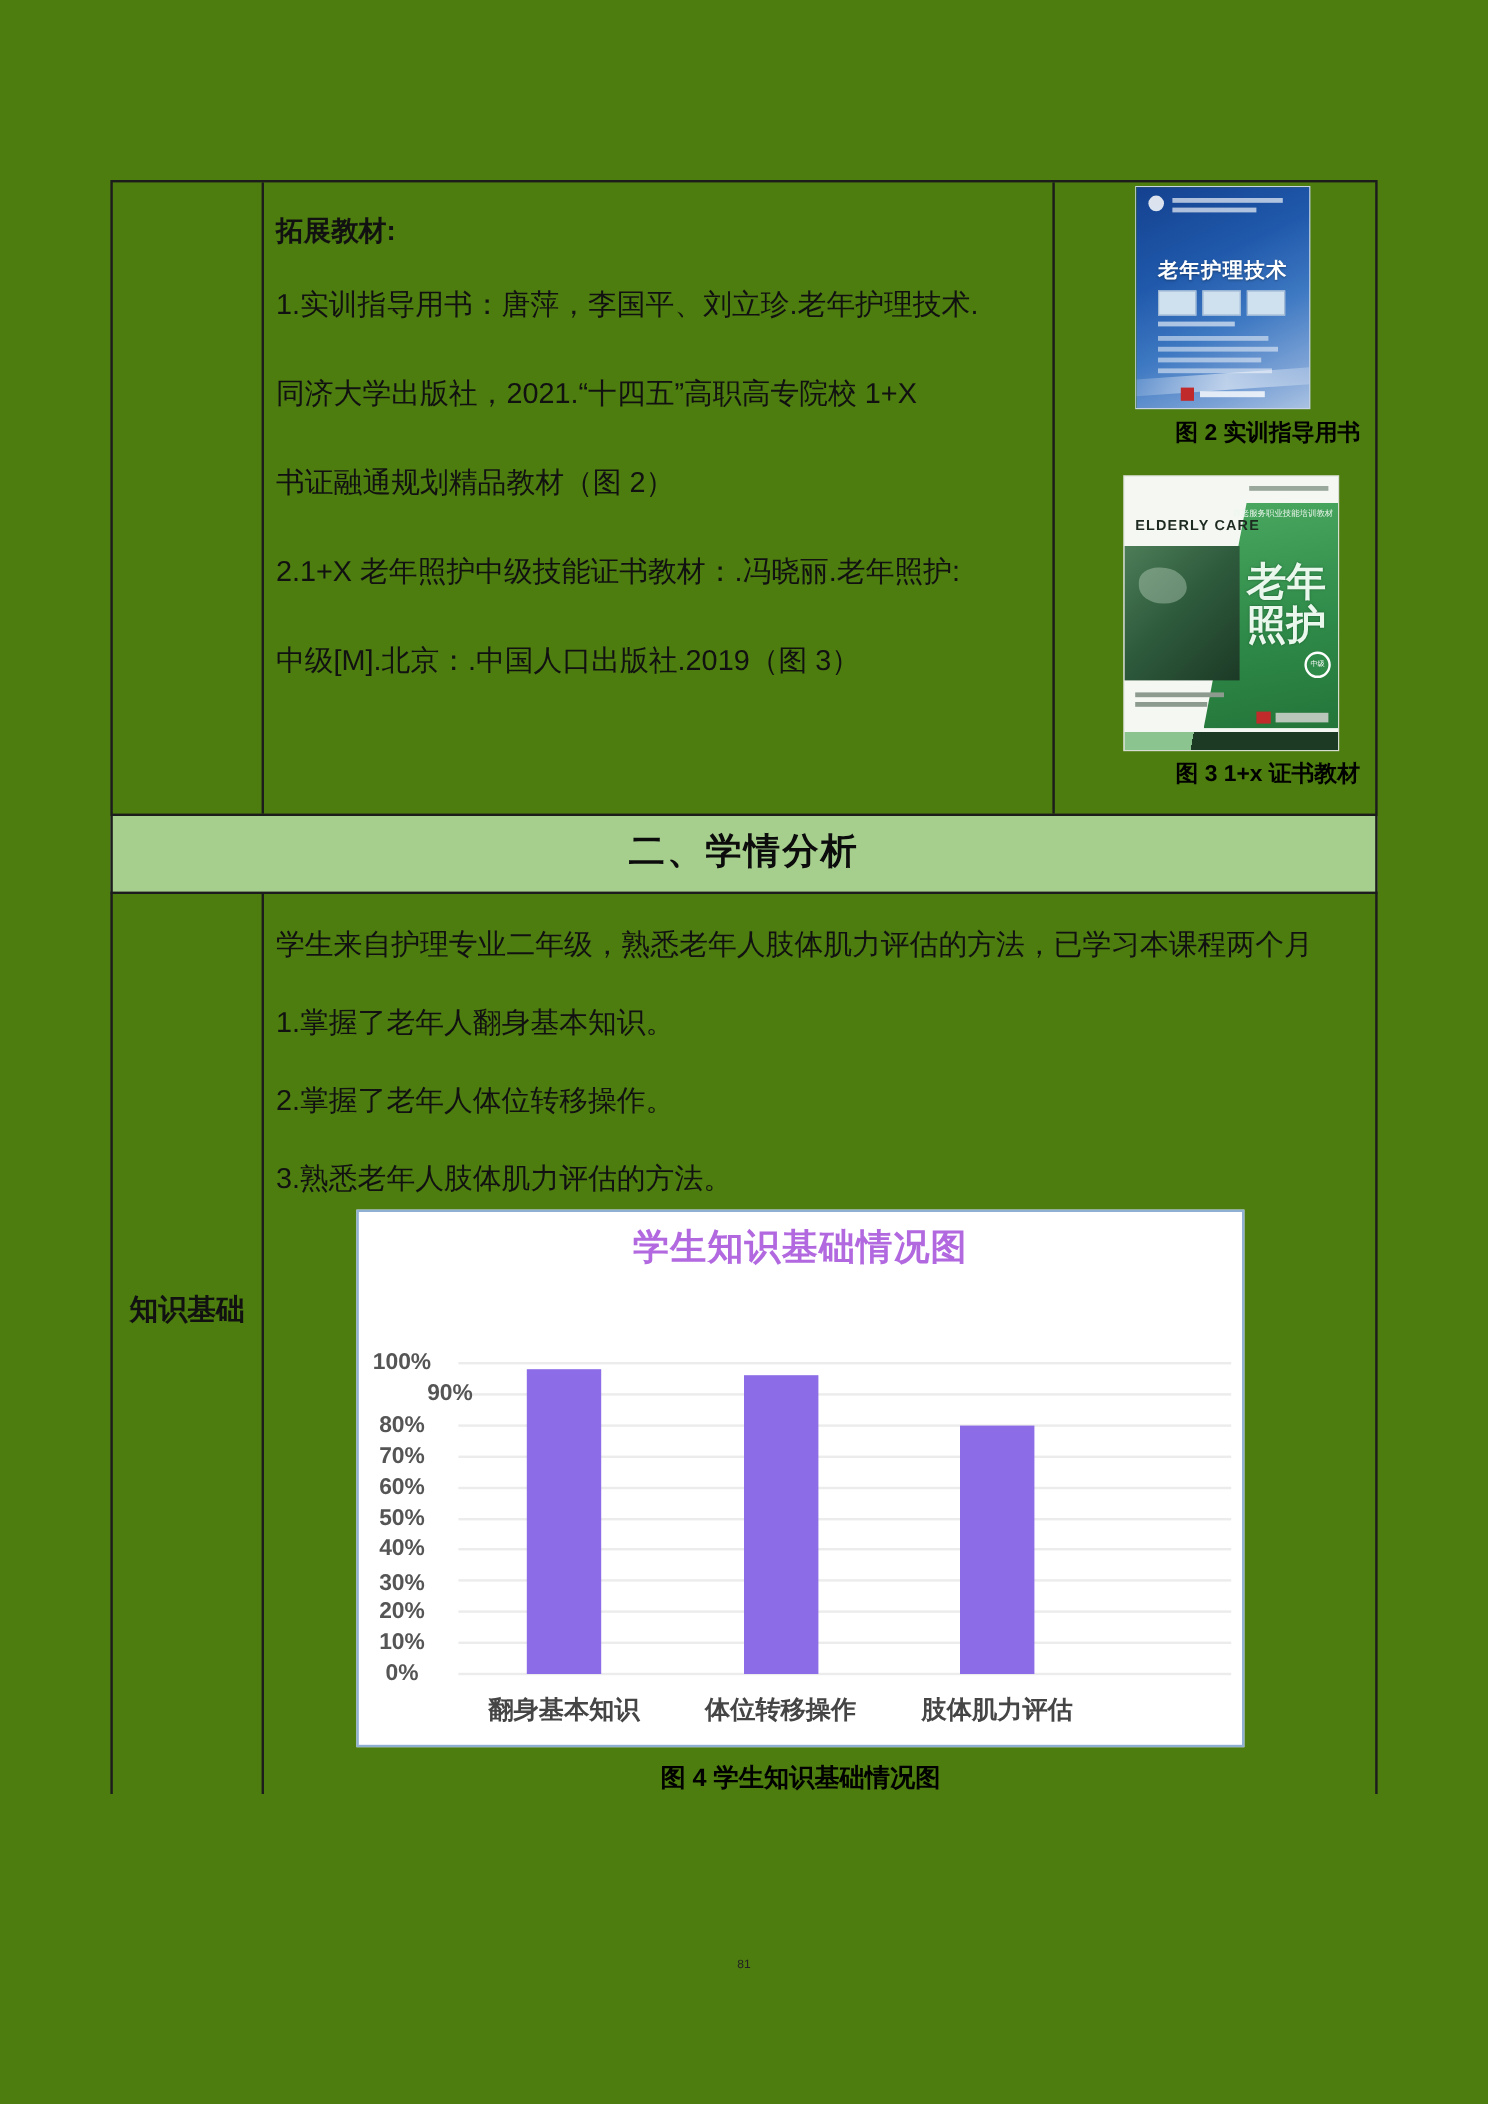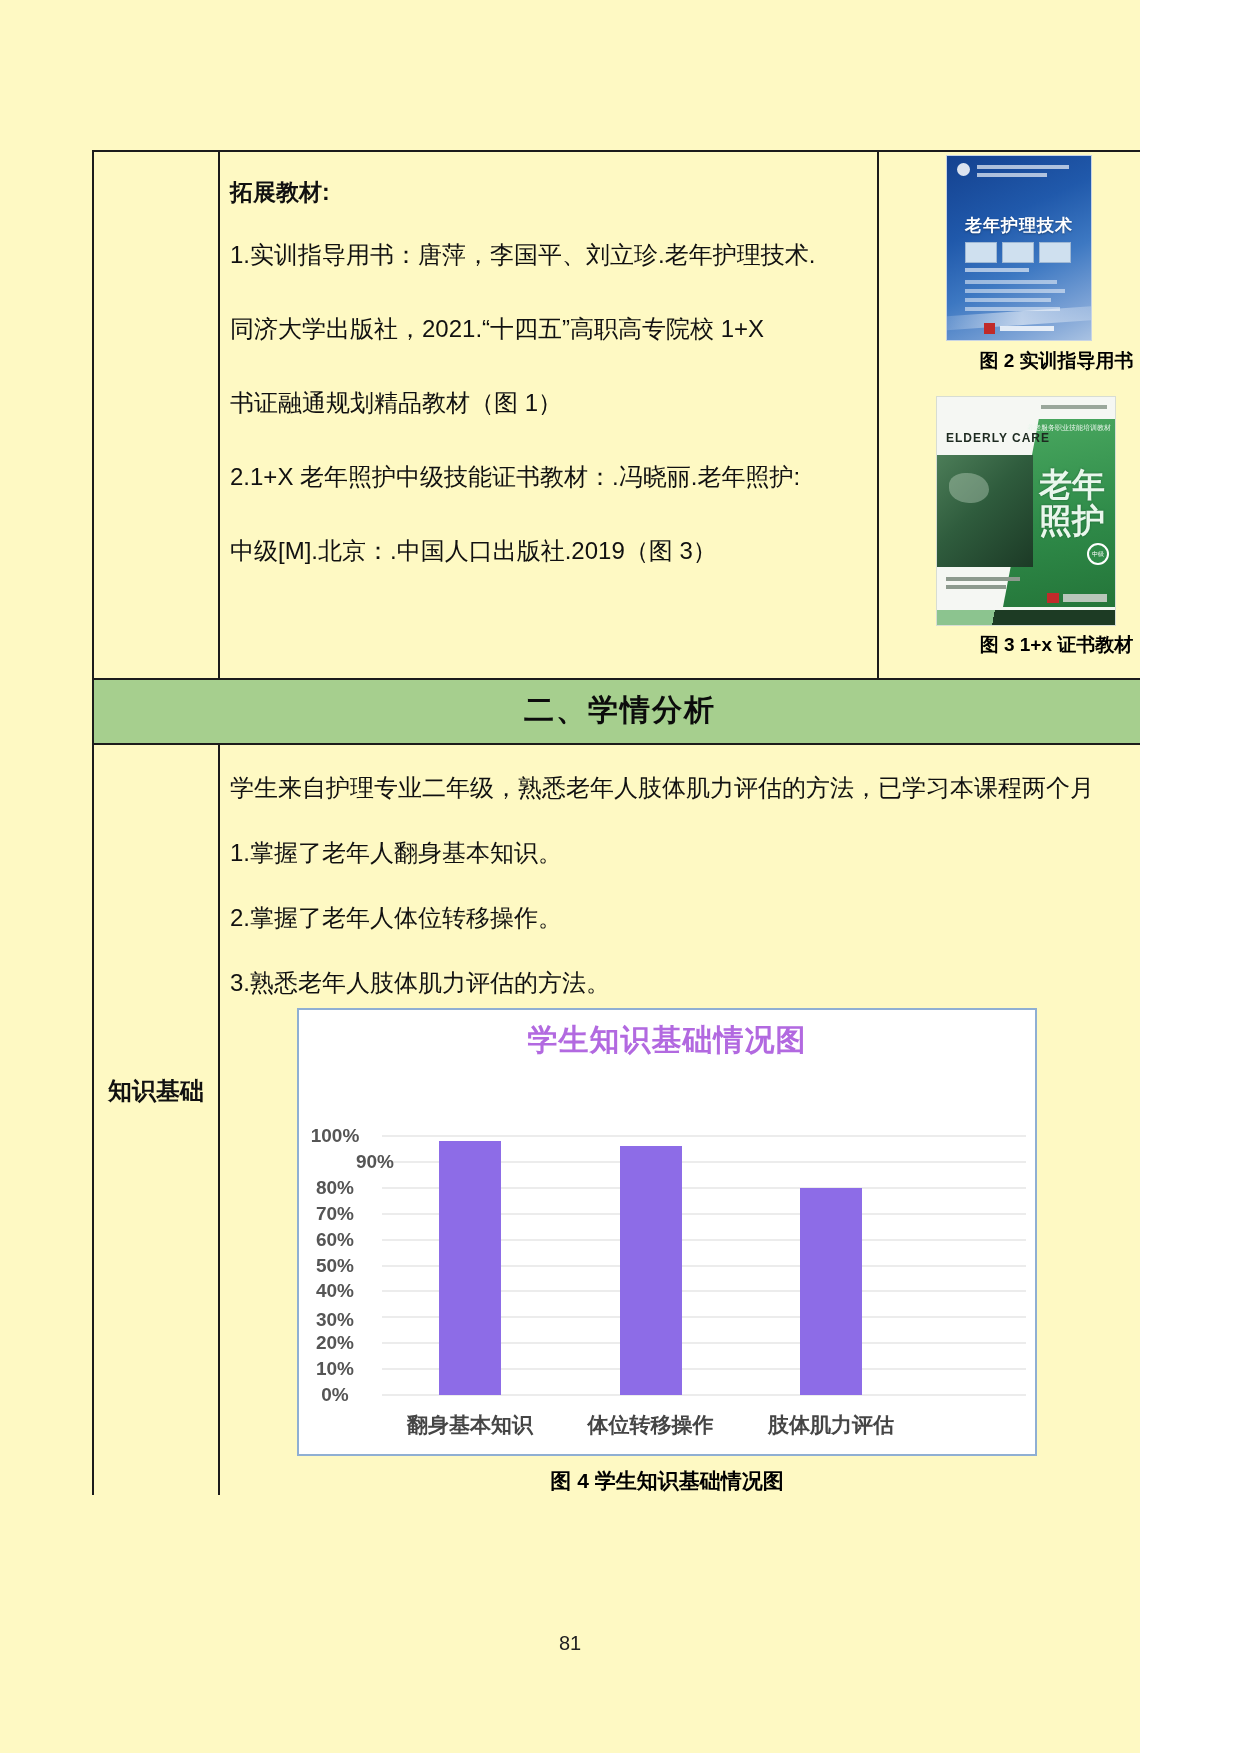--- a/index.html
+++ b/index.html
@@ -1,17 +1,17 @@
 <!DOCTYPE html>
 <html><head>
 <meta charset="utf-8">
 <style>
   html,body{margin:0;padding:0;background:#ffffff;}
   body{width:1240px;height:1753px;position:relative;font-family:"Liberation Sans",sans-serif;color:#111;}
-  .page{position:absolute;left:0;top:0;width:1140px;height:1753px;background:#fef9c3;overflow:hidden;}
+  .page{position:absolute;left:0;top:0;width:1240px;height:1753px;background:#4d7c0f;overflow:hidden;}
 
   
   .row1{position:absolute;left:92px;top:150px;width:1056px;height:530px;border:2px solid #1c1c1c;box-sizing:border-box;display:flex;}
   .row1-col1{width:126px;border-right:2px solid #1c1c1c;box-sizing:border-box;}
   .row1-col2{width:659px;border-right:2px solid #1c1c1c;box-sizing:border-box;padding:24px 12px 0 10px;}
   .row1-col3{flex:1;position:relative;}
 
   .banner{position:absolute;left:92px;top:680px;width:1056px;height:65px;background:#a6cf8e;border-left:2px solid #1c1c1c;border-right:2px solid #1c1c1c;border-bottom:2px solid #1c1c1c;box-sizing:border-box;text-align:center;font-weight:bold;font-size:30px;line-height:60px;color:#0c0c0c;letter-spacing:2px;}
 
   .row2{position:absolute;left:92px;top:745px;width:1056px;height:750px;border-left:2px solid #1c1c1c;border-right:2px solid #1c1c1c;box-sizing:border-box;display:flex;}
@@ -67,35 +67,35 @@
 
   
   .chart-box{position:absolute;left:77px;top:263px;width:740px;height:448px;background:#fff;border:2px solid #8fafd3;box-sizing:border-box;}
   .chart-title{margin-top:12px;text-align:center;font-size:30px;line-height:36px;font-weight:bold;color:#b269e0;letter-spacing:1px;}
   .gridline{position:absolute;height:2px;background:#ececec;}
   .ytick{position:absolute;width:72px;text-align:center;font-size:19px;font-weight:bold;color:#555;}
   .bar{position:absolute;}
   .xtick{position:absolute;width:220px;margin-left:-110px;text-align:center;font-size:21px;font-weight:bold;color:#454545;}
   .chart-caption{position:absolute;left:77px;top:722px;width:740px;text-align:center;font-size:21px;font-weight:bold;color:#000;}
 
-  .page-number{position:absolute;left:0;top:1632px;width:100%;text-align:center;font-size:20px;color:#222;}
+  .page-number{position:absolute;left:0;top:1632px;width:100%;text-align:center;font-size:10px;color:#222;}
 </style>
 </head>
 <body>
 
 <div class="page">
 
   <div class="row1">
     <div class="row1-col1"></div>
 
     <div class="row1-col2">
       <p class="mat-heading">拓展教材:</p>
       <div class="mat-line">1.实训指导用书：唐萍，李国平、刘立珍.老年护理技术.</div>
       <div class="mat-line">同济大学出版社，2021.“十四五”高职高专院校 1+X</div>
-      <div class="mat-line">书证融通规划精品教材（图 1）</div>
+      <div class="mat-line">书证融通规划精品教材（图 2）</div>
       <div class="mat-line">2.1+X 老年照护中级技能证书教材：.冯晓丽.老年照护:</div>
       <div class="mat-line">中级[M].北京：.中国人口出版社.2019（图 3）</div>
     </div>
 
     <div class="row1-col3">
 
       <div class="book1">
         <span class="b1-logo"></span>
         <span class="b1-l1"></span>
         <span class="b1-l2"></span>

